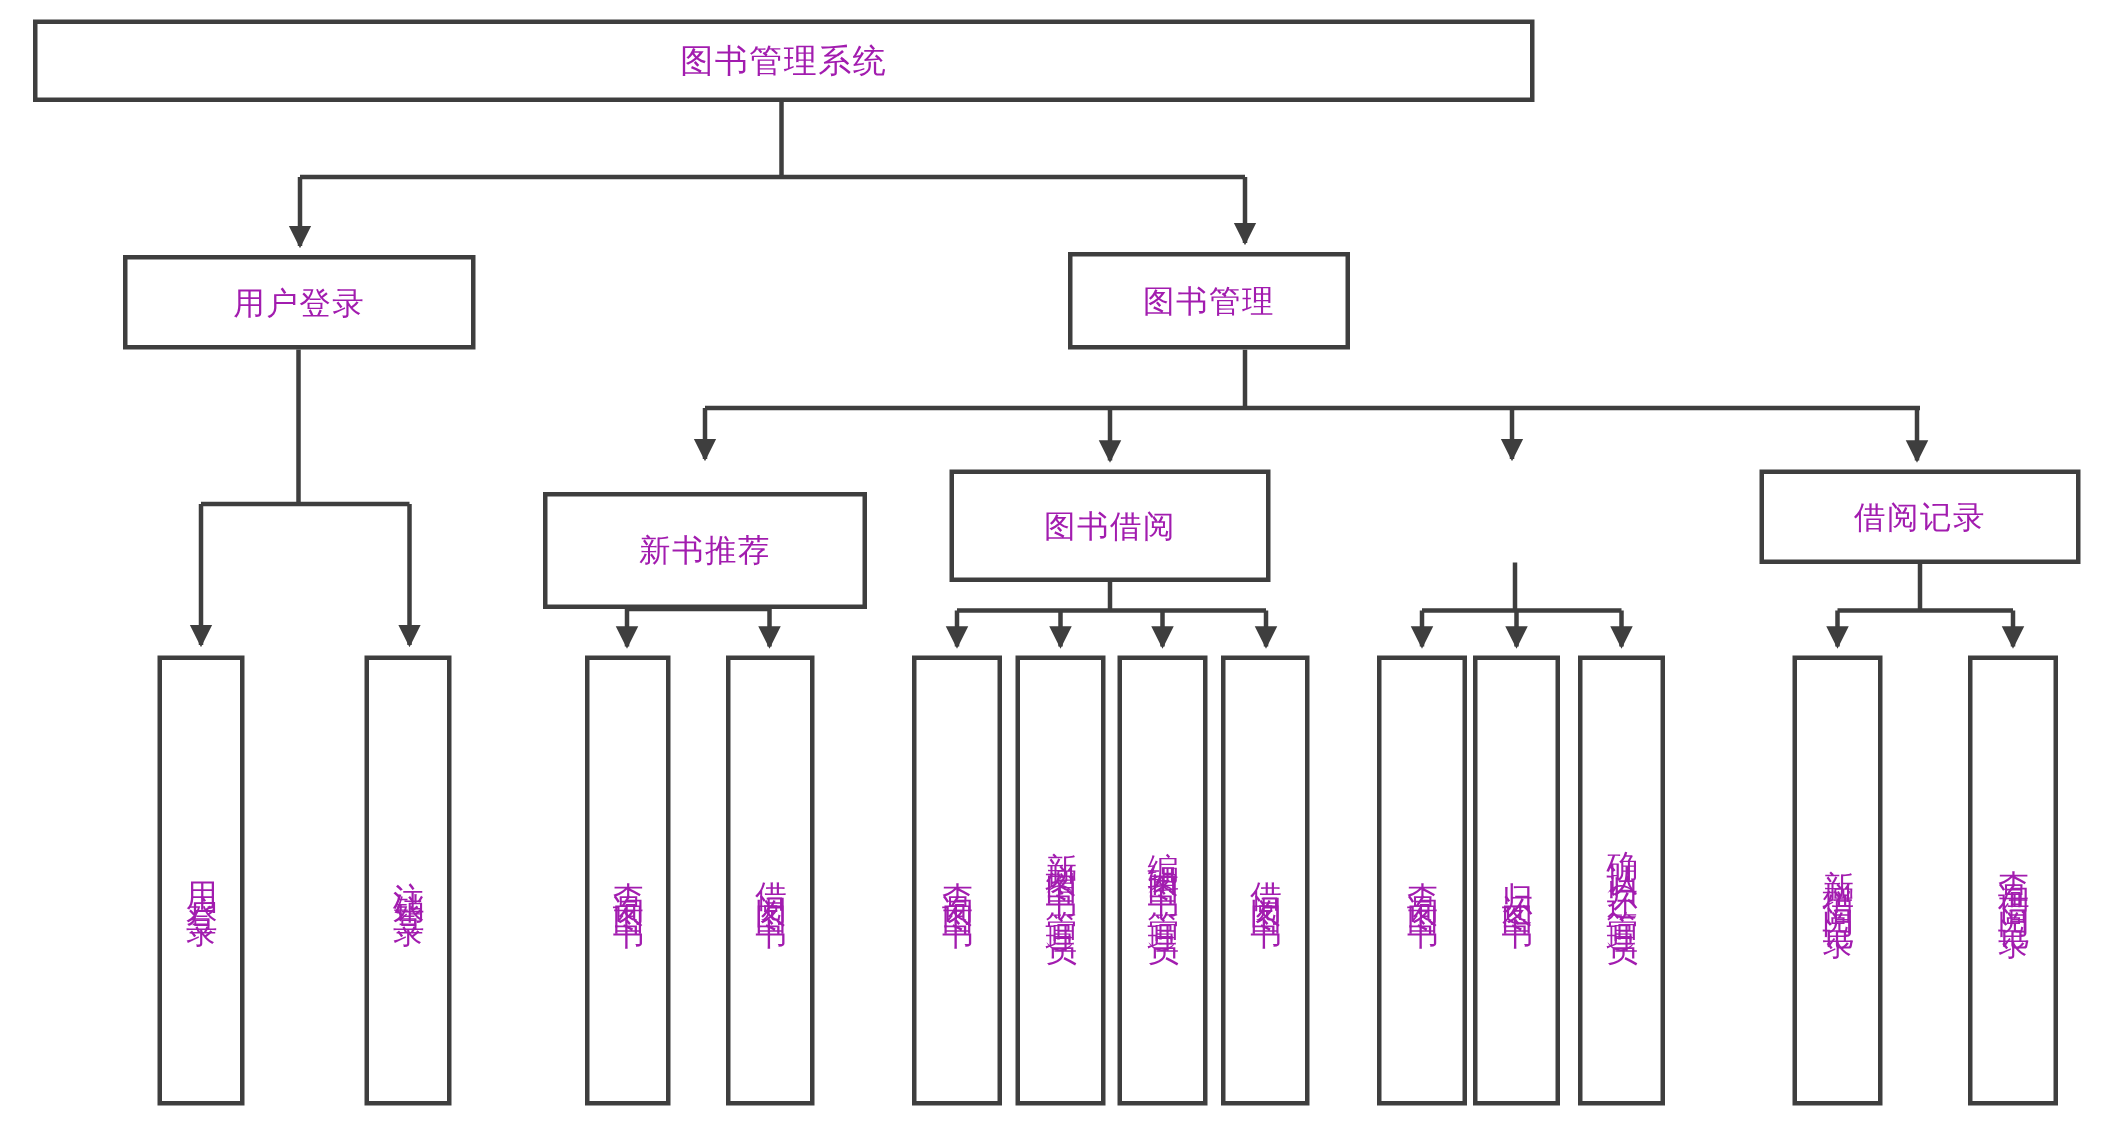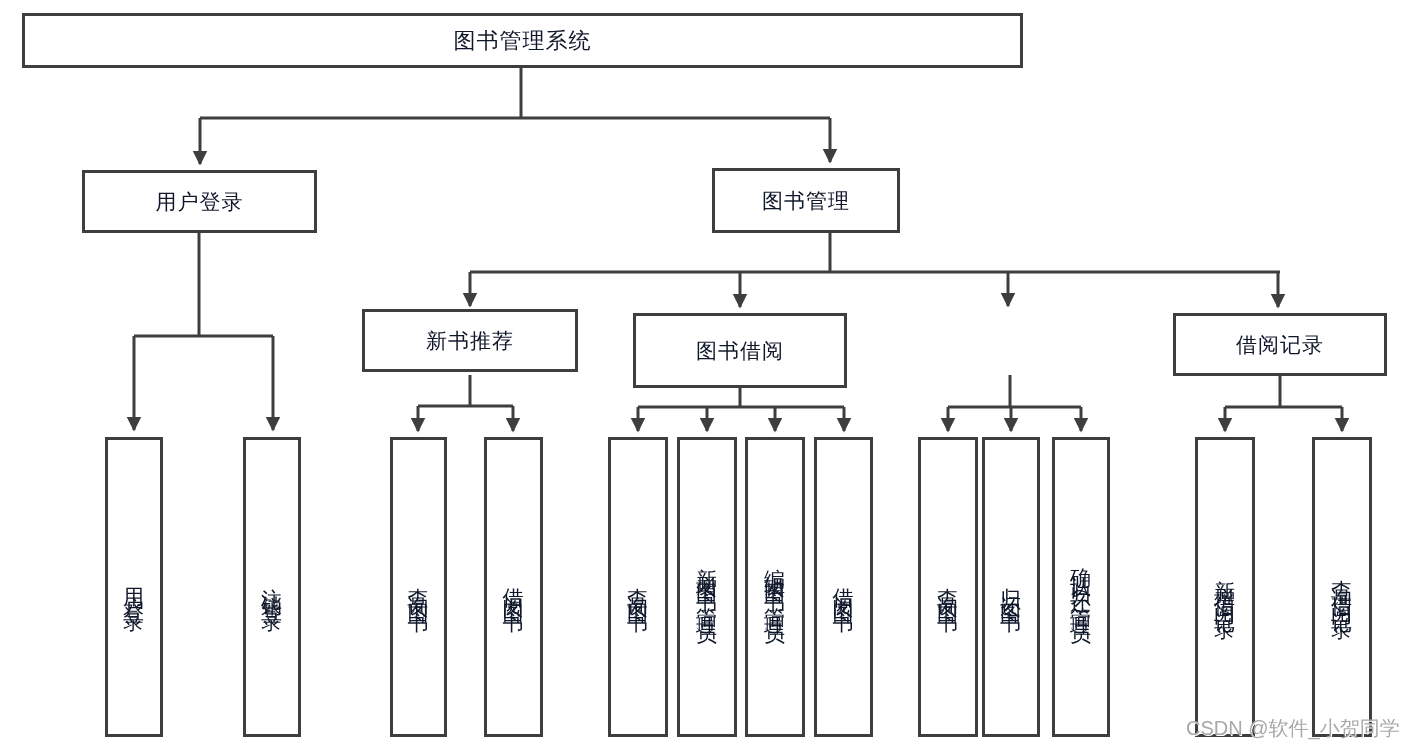--- a/index.html
+++ b/index.html
@@ -25,21 +25,21 @@
     position: absolute;
     box-sizing: border-box;
     background: #ffffff;
     border: 3px solid #3e3e3e;
     display: flex;
     align-items: center;
     justify-content: center;
     z-index: 1;
   }
   .node .lbl {
-    color: #0f172a;
+    color: #a21caf;
     font-size: 21px;
     letter-spacing: 1px;
     white-space: nowrap;
   }
   .node.root .lbl {
     font-size: 22px;
   }
   .node.leaf .lbl {
     writing-mode: vertical-rl;
     text-orientation: mixed;
@@ -118,21 +118,21 @@
     <span class="lbl">图书管理系统</span>
   </div>
 
   <div class="node" style="left:82px; top:170px; width:235px; height:63px;">
     <span class="lbl">用户登录</span>
   </div>
   <div class="node" style="left:712px; top:168px; width:188px; height:65px;">
     <span class="lbl">图书管理</span>
   </div>
 
-  <div class="node" style="left:362px; top:309px; width:216px; height:63px;">
+  <div class="node" style="left:362px; top:328px; width:216px; height:78px;">
     <span class="lbl">新书推荐</span>
   </div>
   <div class="node" style="left:633px; top:313px; width:214px; height:75px;">
     <span class="lbl">图书借阅</span>
   </div>
   <div class="node" style="left:1173px; top:313px; width:214px; height:63px;">
     <span class="lbl">借阅记录</span>
   </div>
 
   <div class="node leaf" style="left:105px; top:437px; width:58px; height:300px;">
@@ -172,15 +172,14 @@
     <span class="lbl">确认归还（管理员）</span>
   </div>
 
   <div class="node leaf" style="left:1195px; top:437px; width:60px; height:300px;">
     <span class="lbl">新增借阅记录</span>
   </div>
   <div class="node leaf" style="left:1312px; top:437px; width:60px; height:300px;">
     <span class="lbl">查询借阅记录</span>
   </div>
 
-  <div class="watermark">CSDN @软件_小贺同学</div>
 
 </div>
 
 </body></html>

